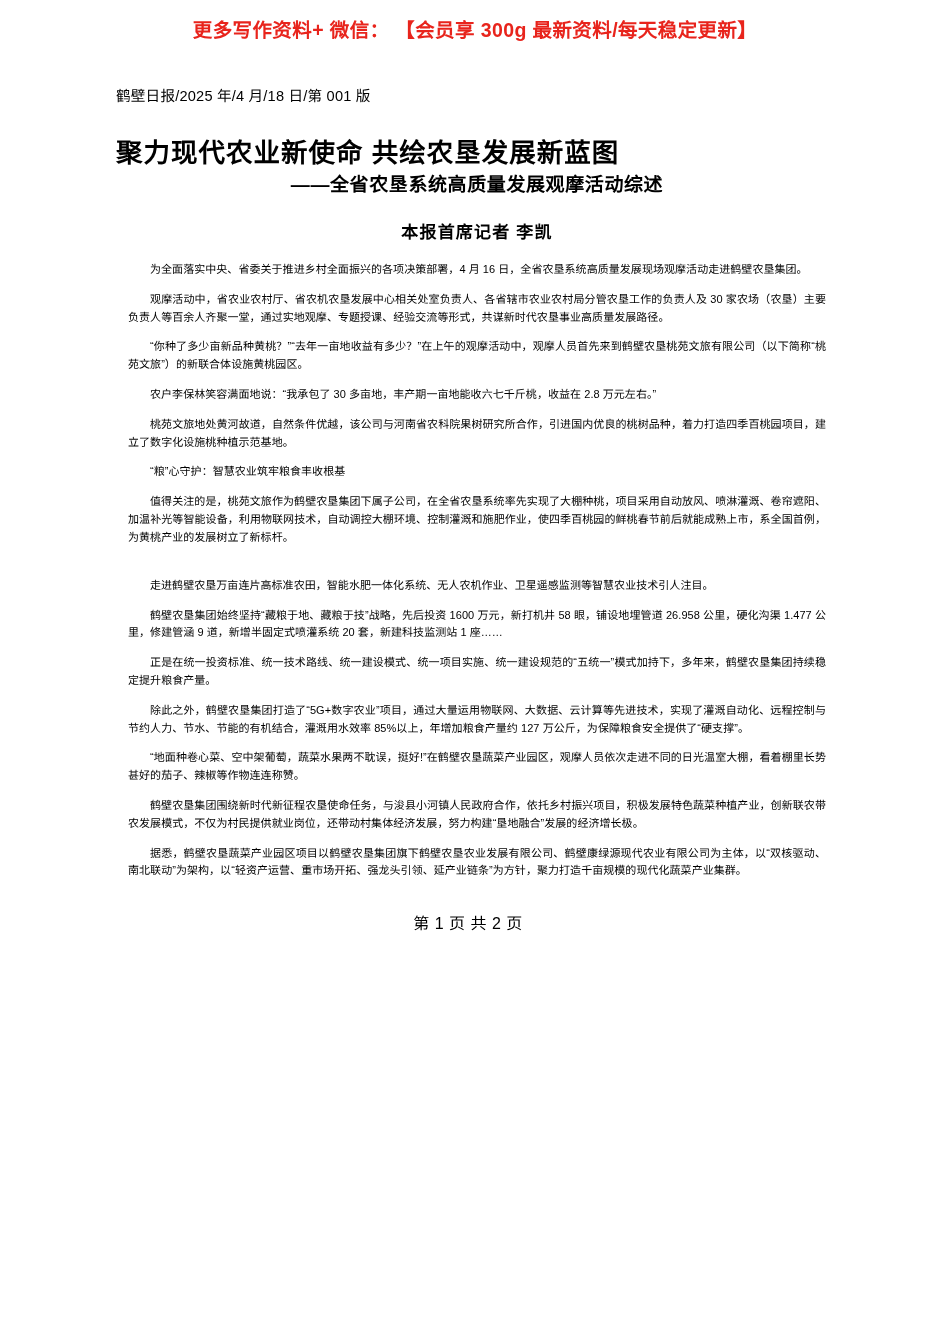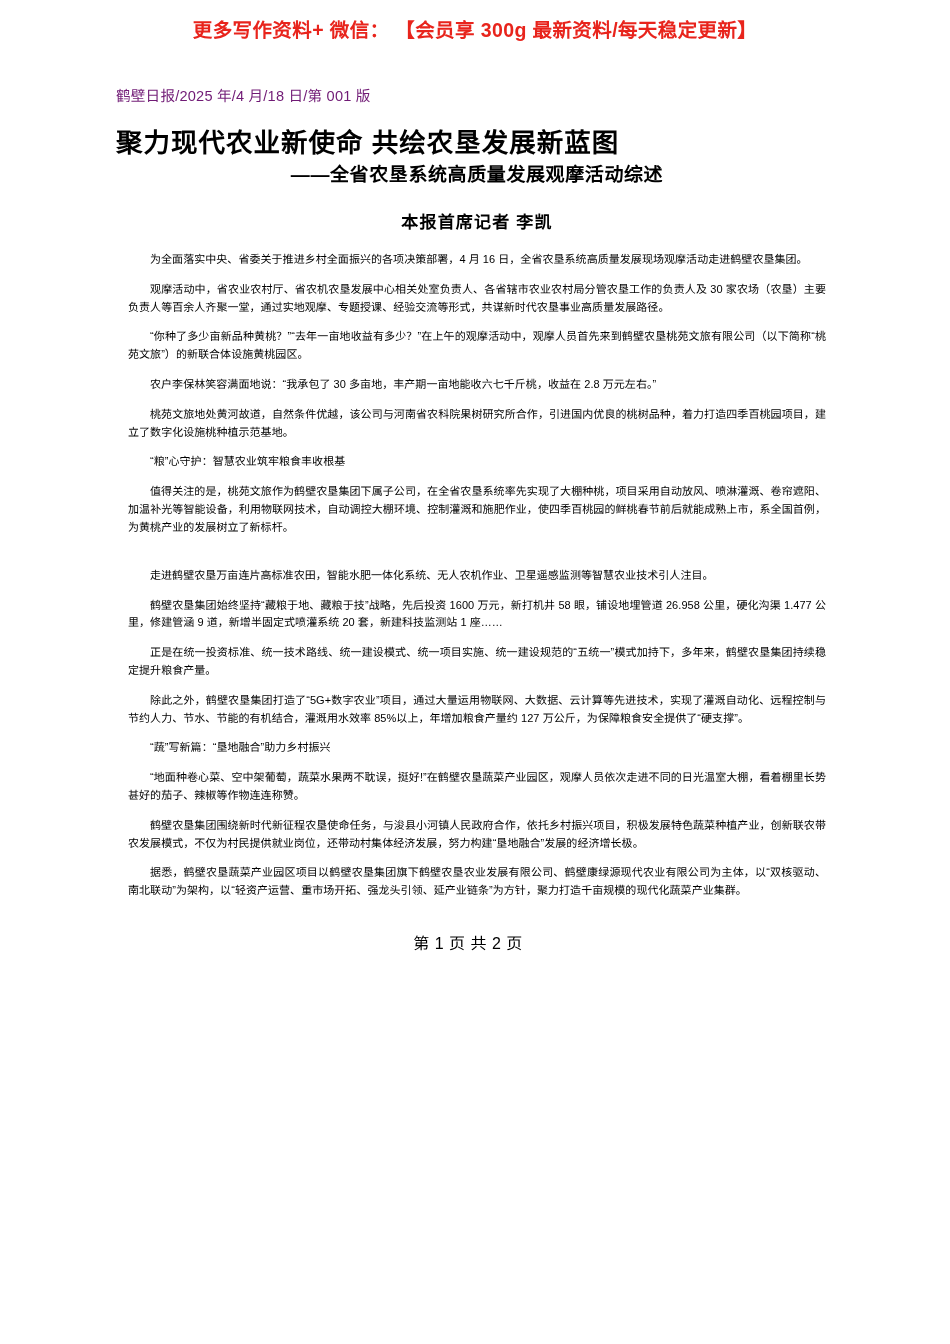--- a/index.html
+++ b/index.html
@@ -44,22 +44,22 @@
     position: absolute;
     left: 116px;
     top: 86px;
     width: 722px;
   }
 
   .masthead {
     font-family: "Liberation Sans", "DejaVu Sans", sans-serif;
     font-size: 14.6px;
     line-height: 1.5;
-    color: #701a75;
-    margin-bottom: 18px;
+    color: #000000;
+    margin-bottom: 28px;
     letter-spacing: 0.2px;
   }
 
   .headline {
     text-align: left;
     font-family: "Liberation Sans", "DejaVu Sans", sans-serif;
     font-weight: bold;
     font-size: 26.5px;
     line-height: 1.3;
     letter-spacing: 1px;
@@ -168,21 +168,20 @@
     <p class="para">观摩活动中，省农业农村厅、省农机农垦发展中心相关处室负责人、各省辖市农业农村局分管农垦工作的负责人及 30 家农场（农垦）主要负责人等百余人齐聚一堂，通过实地观摩、专题授课、经验交流等形式，共谋新时代农垦事业高质量发展路径。</p>
     <p class="para">“你种了多少亩新品种黄桃？”“去年一亩地收益有多少？”在上午的观摩活动中，观摩人员首先来到鹤壁农垦桃苑文旅有限公司（以下简称“桃苑文旅”）的新联合体设施黄桃园区。</p>
     <p class="para">农户李保林笑容满面地说：“我承包了 30 多亩地，丰产期一亩地能收六七千斤桃，收益在 2.8 万元左右。”</p>
     <p class="para">桃苑文旅地处黄河故道，自然条件优越，该公司与河南省农科院果树研究所合作，引进国内优良的桃树品种，着力打造四季百桃园项目，建立了数字化设施桃种植示范基地。</p>
     <p class="para section-head">“粮”心守护：智慧农业筑牢粮食丰收根基</p>
     <p class="para">值得关注的是，桃苑文旅作为鹤壁农垦集团下属子公司，在全省农垦系统率先实现了大棚种桃，项目采用自动放风、喷淋灌溉、卷帘遮阳、加温补光等智能设备，利用物联网技术，自动调控大棚环境、控制灌溉和施肥作业，使四季百桃园的鲜桃春节前后就能成熟上市，系全国首例，为黄桃产业的发展树立了新标杆。</p>
     <p class="para spacer-before">走进鹤壁农垦万亩连片高标准农田，智能水肥一体化系统、无人农机作业、卫星遥感监测等智慧农业技术引人注目。</p>
     <p class="para">鹤壁农垦集团始终坚持“藏粮于地、藏粮于技”战略，先后投资 1600 万元，新打机井 58 眼，铺设地埋管道 26.958 公里，硬化沟渠 1.477 公里，修建管涵 9 道，新增半固定式喷灌系统 20 套，新建科技监测站 1 座……</p>
     <p class="para">正是在统一投资标准、统一技术路线、统一建设模式、统一项目实施、统一建设规范的“五统一”模式加持下，多年来，鹤壁农垦集团持续稳定提升粮食产量。</p>
     <p class="para">除此之外，鹤壁农垦集团打造了“5G+数字农业”项目，通过大量运用物联网、大数据、云计算等先进技术，实现了灌溉自动化、远程控制与节约人力、节水、节能的有机结合，灌溉用水效率 85%以上，年增加粮食产量约 127 万公斤，为保障粮食安全提供了“硬支撑”。</p>
-    <p class="para section-head">“蔬”写新篇：“垦地融合”助力乡村振兴</p>
     <p class="para">“地面种卷心菜、空中架葡萄，蔬菜水果两不耽误，挺好!”在鹤壁农垦蔬菜产业园区，观摩人员依次走进不同的日光温室大棚，看着棚里长势甚好的茄子、辣椒等作物连连称赞。</p>
     <p class="para">鹤壁农垦集团围绕新时代新征程农垦使命任务，与浚县小河镇人民政府合作，依托乡村振兴项目，积极发展特色蔬菜种植产业，创新联农带农发展模式，不仅为村民提供就业岗位，还带动村集体经济发展，努力构建“垦地融合”发展的经济增长极。</p>
     <p class="para">据悉，鹤壁农垦蔬菜产业园区项目以鹤壁农垦集团旗下鹤壁农垦农业发展有限公司、鹤壁康绿源现代农业有限公司为主体，以“双核驱动、南北联动”为架构，以“轻资产运营、重市场开拓、强龙头引领、延产业链条”为方针，聚力打造千亩规模的现代化蔬菜产业集群。</p>
 
     <div class="pagemark">第 1 页 共 2 页</div>
   </div>
 
   <div class="bottom-rule"></div>
 
   <div class="cnki-footer">

